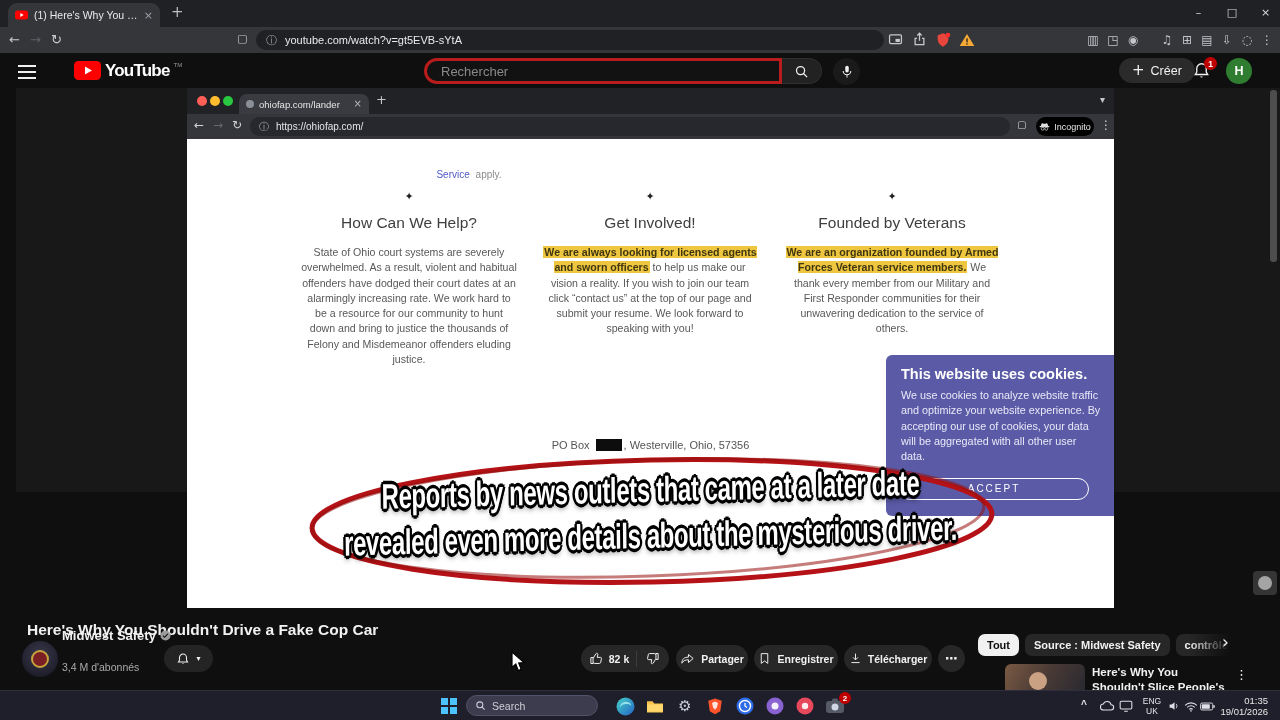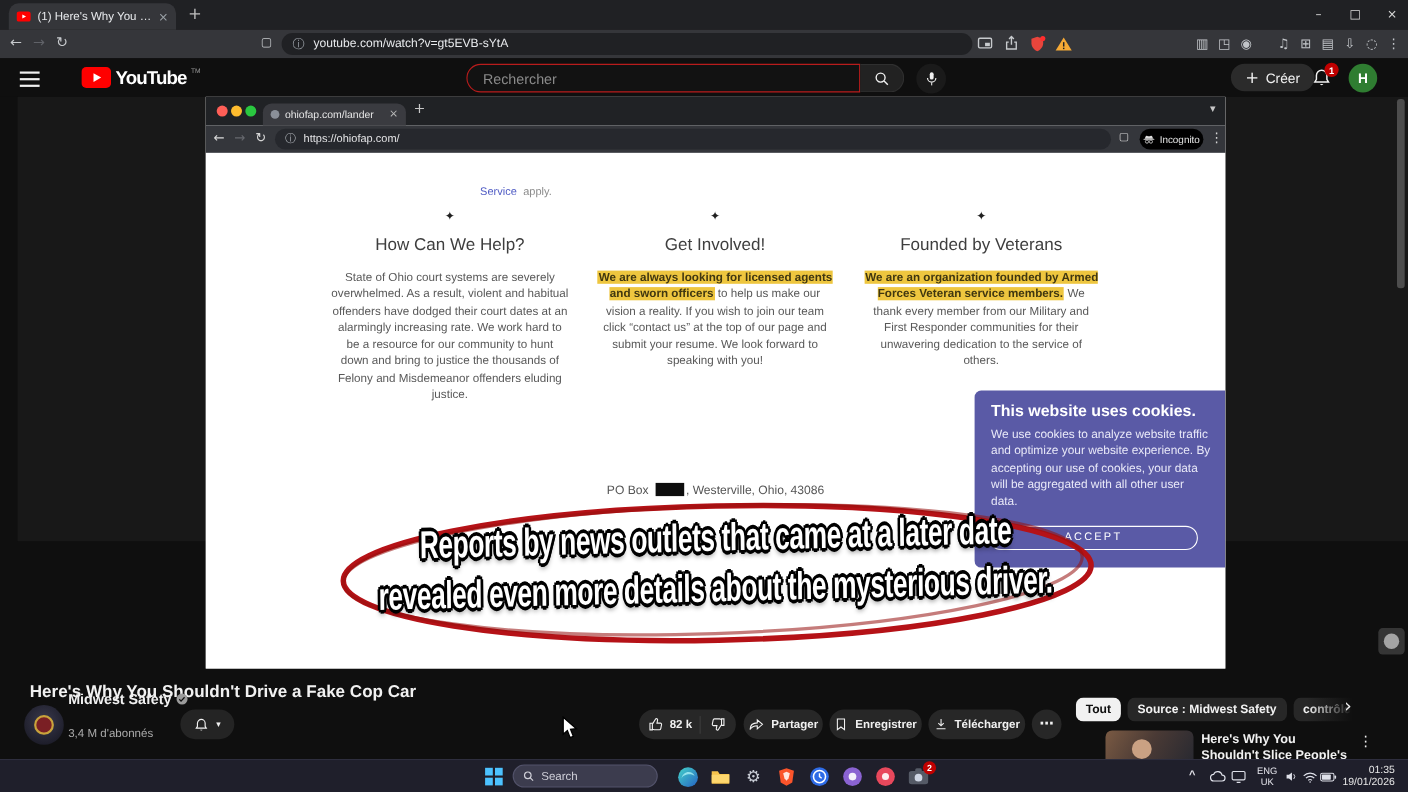--- a/index.html
+++ b/index.html
@@ -15,21 +15,21 @@
   .tab-close{font-size:11px;color:#9aa0a6;cursor:default;}
   .winbtn{width:29px;text-align:center;font-size:11px;color:#d9d9d9;line-height:26px;display:inline-block;}
   .toolbar{background:#35363a;}
   .navg{font-size:13px;color:#c7cacd;}
   .omnibox{background:#202124;border-radius:10px;display:flex;align-items:center;padding:0 10px;gap:8px;}
   .urltext{font-size:11px;color:#e8eaed;white-space:nowrap;}
   .exticon{width:18px;height:19px;display:flex;align-items:center;justify-content:center;font-size:12px;color:#c2c5c9;}
   
   .ythdr{background:#0f0f0f;}
   .bar{display:block;width:18px;height:2px;background:#f1f1f1;margin-bottom:4px;}
-  .ytsearch{background:#121212;border:1px solid #b91c1c;border-radius:20px 0 0 20px;display:flex;align-items:center;padding:0 14px;}
+  .ytsearch{background:#121212;border:3px solid #b91c1c;border-radius:20px 0 0 20px;display:flex;align-items:center;padding:0 14px;}
   .ytsearch input{background:transparent;border:none;outline:none;color:#f1f1f1;font-size:13px;width:100%;font-family:"Liberation Sans",sans-serif;}
   .ytsearch input::placeholder{color:#8a8a8a;}
   .ytsearchbtn{background:#222;border:1px solid #2f2f2f;border-left:none;border-radius:0 20px 20px 0;display:flex;align-items:center;justify-content:center;}
   .circlebtn{border-radius:50%;background:#1a1a1a;display:flex;align-items:center;justify-content:center;}
   .ytpillbtn{background:#2b2b2b;border-radius:13px;display:flex;align-items:center;gap:6px;padding:0 13px;color:#f1f1f1;font-size:12.5px;height:25px;}
   .badge{background:#c00000;color:#fff;border-radius:50%;font-size:8.5px;width:13px;height:13px;display:flex;align-items:center;justify-content:center;font-weight:bold;}
   
   .vframe{background:#fff;overflow:hidden;}
   .vf-tabs{background:#202225;}
   .vf-tab{background:#3a3b40;border-radius:8px 8px 0 0;display:flex;align-items:center;gap:5px;padding:0 7px;}
@@ -244,21 +244,21 @@
           <h3>Get Involved!</h3>
           <p><span class="hl">We are always looking for licensed agents and sworn officers</span> <span>to help us make our vision a reality.  If you wish to join our team click “contact us” at the top of our page and submit your resume. We look forward to speaking with you!</span></p>
         </div>
         <div class="col" style="left:597px;">
           <div class="colicon glyph">✦</div>
           <h3>Founded by Veterans</h3>
           <p><span class="hl">We are an organization founded by Armed Forces Veteran service members.</span> <span>We thank every member from our Military and First Responder communities for their unwavering dedication to the service of others.</span></p>
         </div>
 
         <div class="abs" style="left:0;top:300px;width:927px;text-align:center;font-size:11px;color:#555;">
-          <span>PO Box</span><span style="display:inline-block;width:26px;height:12px;background:#0d0d0d;margin:0 2px -2px 6px;"></span><span>, Westerville, Ohio, 43086</span>
+          <span>PO Box</span><span style="display:inline-block;width:26px;height:12px;background:#0d0d0d;margin:0 2px -2px 6px;"></span><span>, Westerville, Ohio, 57356</span>
         </div>
 
         <div class="abs cookie" style="left:699px;top:216px;width:228px;height:161px;">
           <div class="abs" style="left:15px;top:11px;font-size:14.5px;font-weight:bold;color:#fff;">This website uses cookies.</div>
           <div class="abs" style="left:15px;top:33px;width:200px;font-size:10.8px;line-height:15.3px;color:#e9e9f8;">We use cookies to analyze website traffic and optimize your website experience. By accepting our use of cookies, your data will be aggregated with all other user data.</div>
           <div class="abs" style="left:13px;top:123px;width:190px;height:22px;border:1.5px solid #fff;border-radius:11px;color:#fff;font-size:10px;letter-spacing:2px;text-align:center;line-height:19px;">ACCEPT</div>
         </div>
 
         <svg class="abs" style="left:112px;top:314px;" width="706" height="138">
           <ellipse cx="353" cy="68" rx="340" ry="61" fill="none" stroke="#b51217" stroke-width="5" transform="rotate(-1.2 353 68)"></ellipse>

